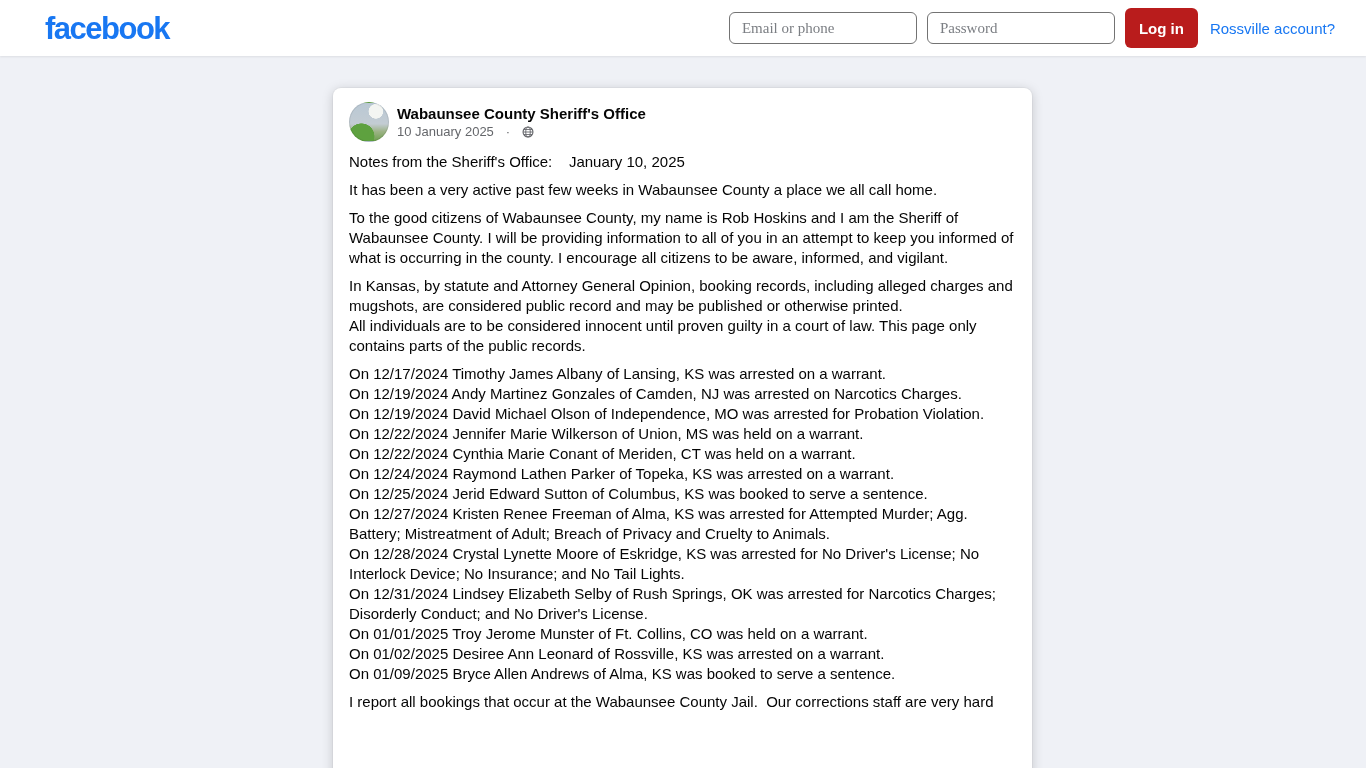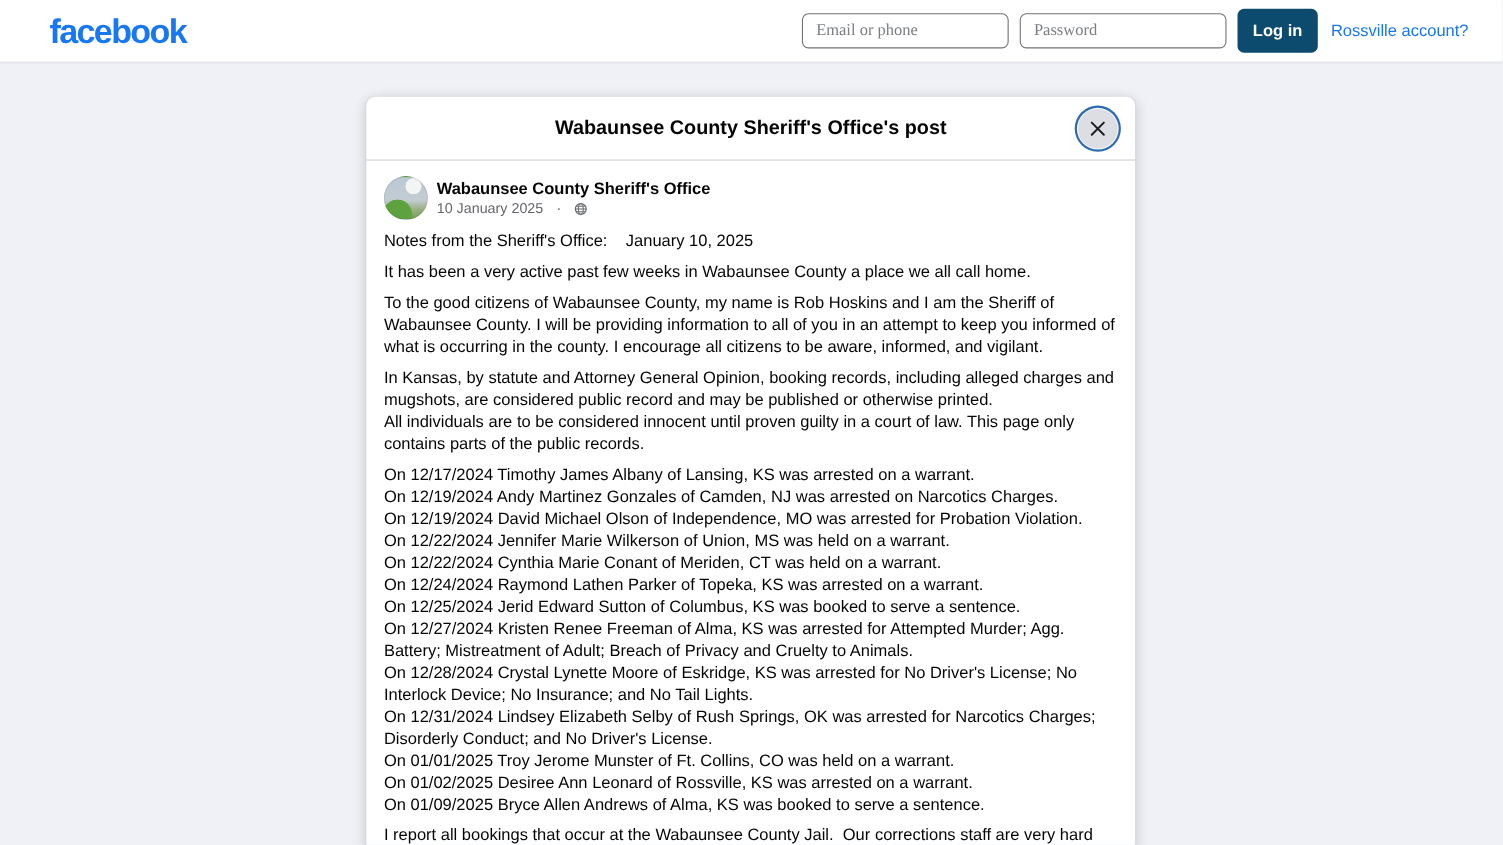--- a/index.html
+++ b/index.html
@@ -41,21 +41,21 @@
     font-family: Liberation Serif, serif;
     color: #1c1e21;
     outline: none;
     margin-right: 10px;
     background: #fff;
   }
   .auth input::placeholder { color: #7b7e83; }
   .login-btn {
     height: 40px;
     padding: 0 14px;
-    background: #0c4a6e;
+    background: #b91c1c;
     color: #fff;
     border: none;
     border-radius: 6px;
     font-size: 15px;
     font-weight: bold;
     font-family: "Liberation Sans", sans-serif;
     cursor: pointer;
     margin-right: 12px;
   }
   .forgot-link {
@@ -154,30 +154,20 @@
   <div class="auth">
     <input type="text" class="email" placeholder="Email or phone" style="">
     <input type="password" placeholder="Password" style="">
     <button class="login-btn">Log in</button>
     <a class="forgot-link">Rossville account?</a>
   </div>
 </header>
 
 <main class="overlay">
   <section class="modal">
-    <div class="modal-header">
-      <h1 class="modal-title">Wabaunsee County Sheriff's Office's post</h1>
-      <button class="close-btn" aria-label="Close">
-        <span>
-          <svg width="18" height="18" viewBox="0 0 18 18">
-            <path d="M3.5 3.5 L14.5 14.5 M14.5 3.5 L3.5 14.5" stroke="#1c1e21" stroke-width="1.8" stroke-linecap="round"></path>
-          </svg>
-        </span>
-      </button>
-    </div>
 
     <div class="modal-body">
       <div class="post-header">
         <div class="avatar"></div>
         <div class="author-block">
           <span class="author-name">Wabaunsee County Sheriff's Office</span>
           <span class="post-meta">
             <span>10 January 2025</span>
             <span>·</span>
             <span>

